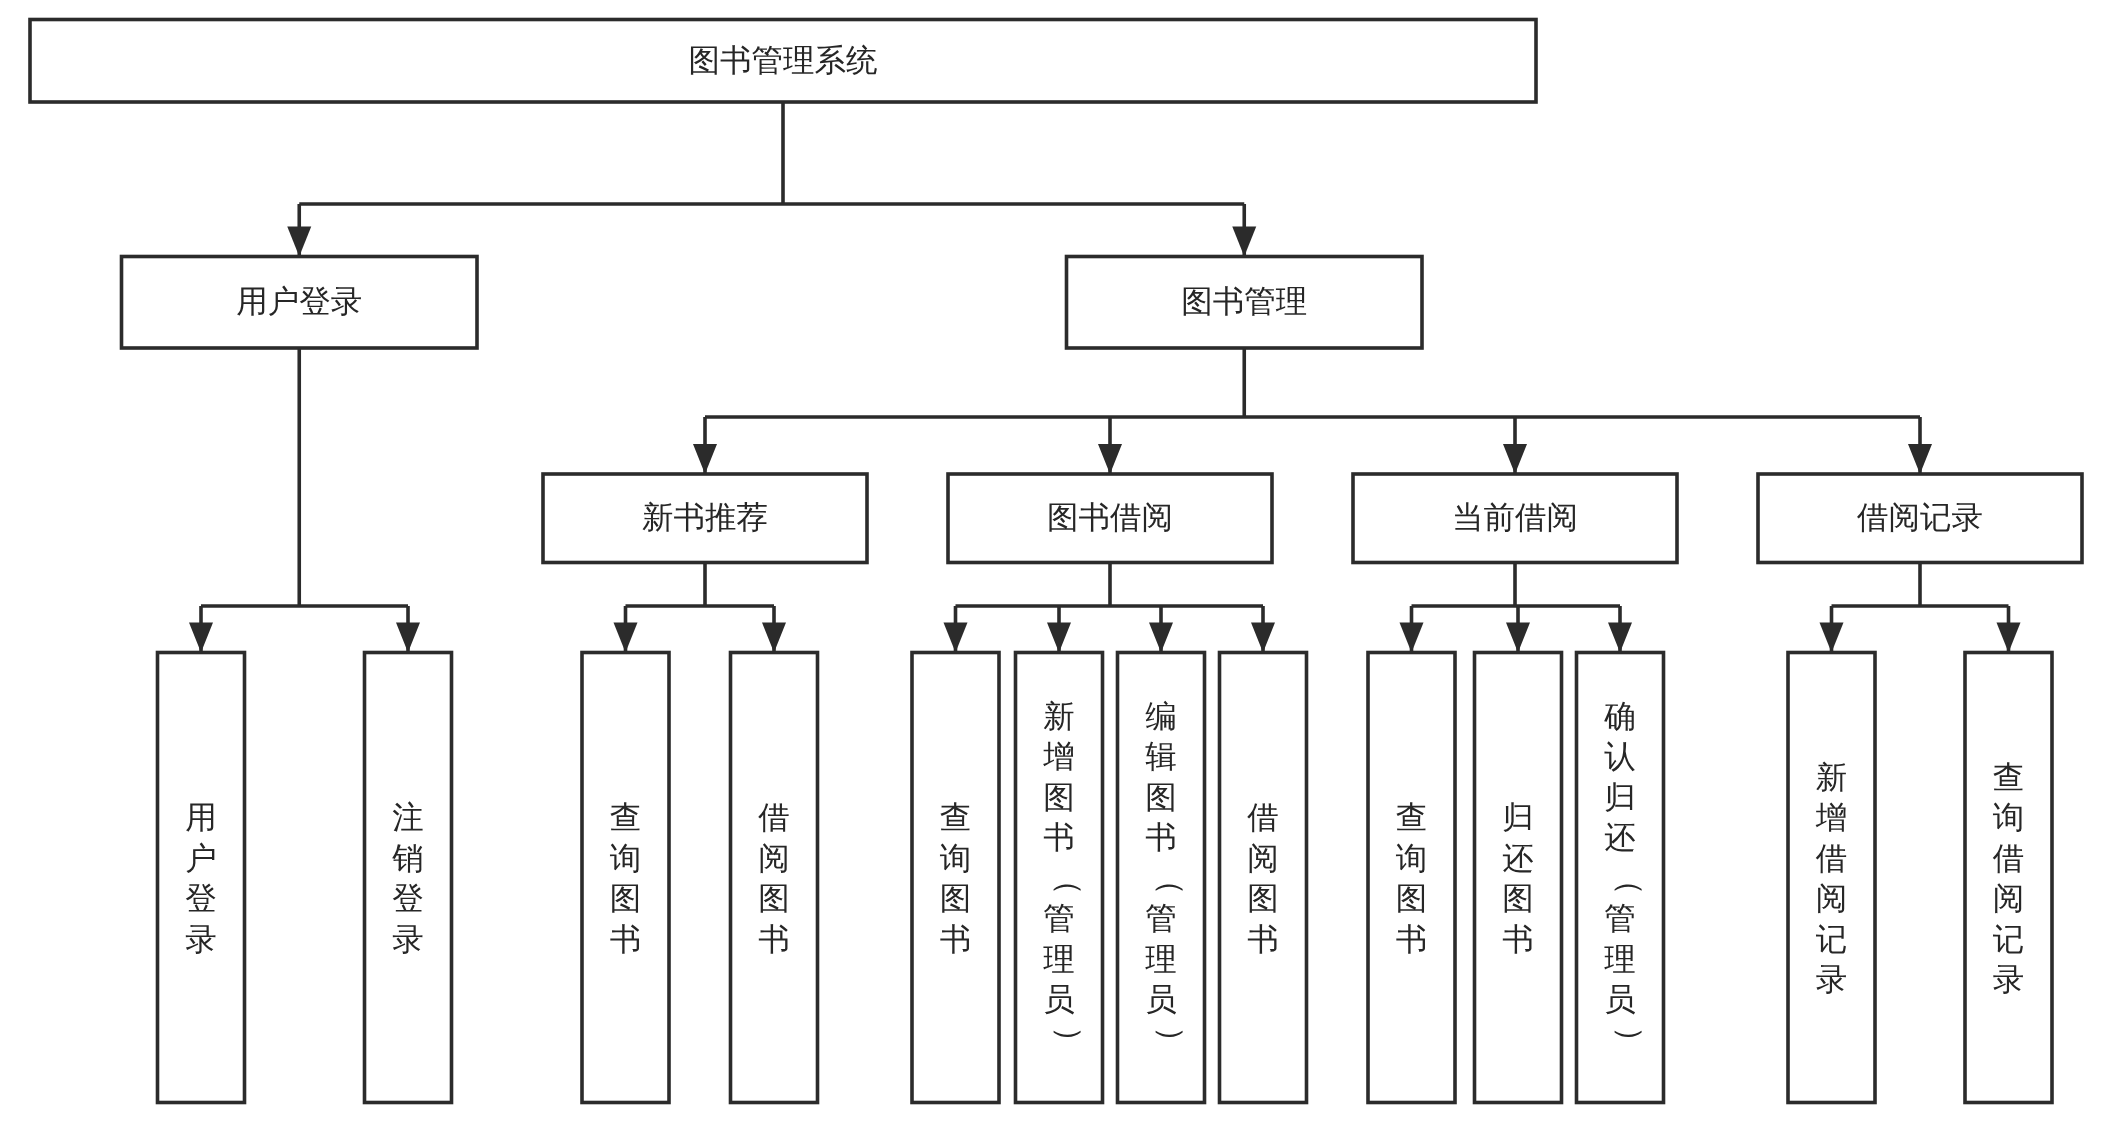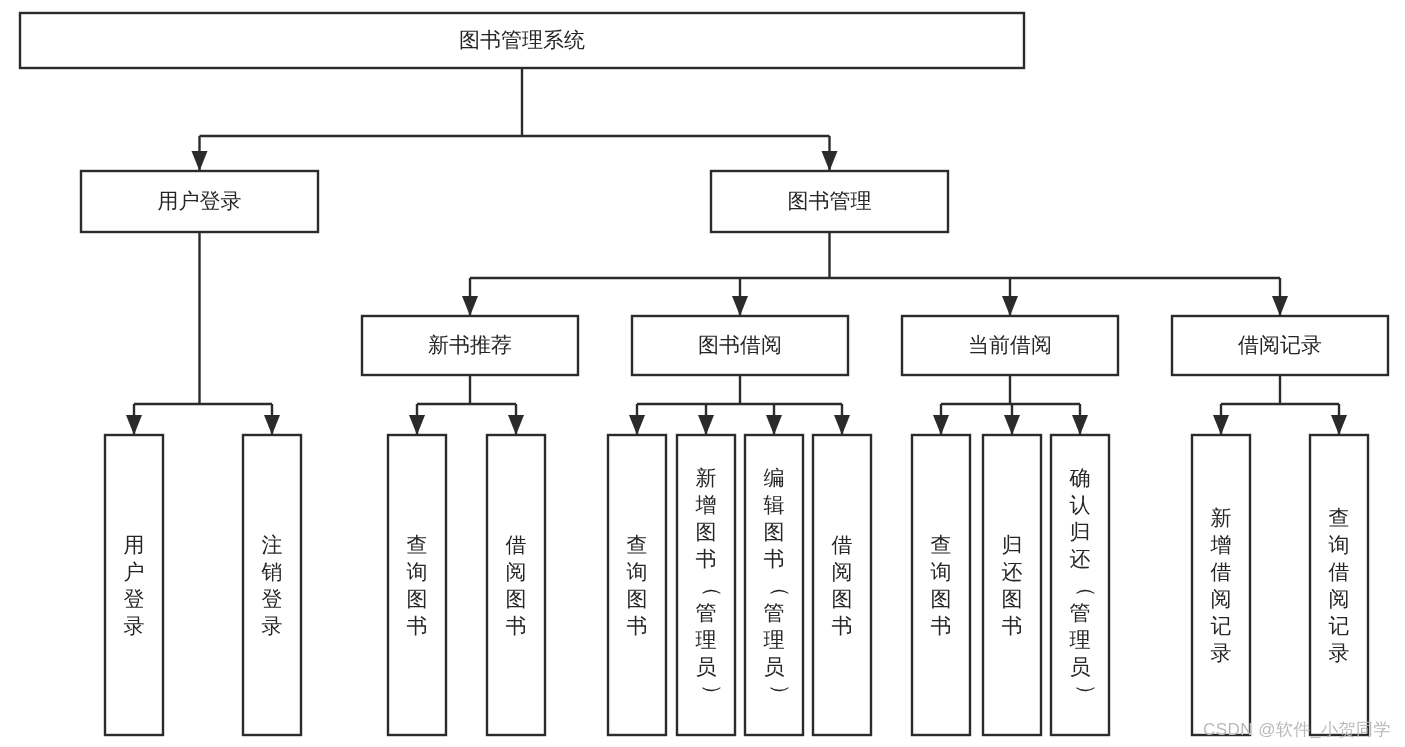--- a/index.html
+++ b/index.html
@@ -200,14 +200,13 @@
         <g>
           <rect x="1192" y="435" width="58" height="300" class="nodebox"></rect>
           <text x="1221" y="525.06" class="vlabel"><tspan x="1221" dy="0">新</tspan><tspan x="1221" dy="27">增</tspan><tspan x="1221" dy="27">借</tspan><tspan x="1221" dy="27">阅</tspan><tspan x="1221" dy="27">记</tspan><tspan x="1221" dy="27">录</tspan></text>
         </g>
         <g>
           <rect x="1310" y="435" width="58" height="300" class="nodebox"></rect>
           <text x="1339" y="525.06" class="vlabel"><tspan x="1339" dy="0">查</tspan><tspan x="1339" dy="27">询</tspan><tspan x="1339" dy="27">借</tspan><tspan x="1339" dy="27">阅</tspan><tspan x="1339" dy="27">记</tspan><tspan x="1339" dy="27">录</tspan></text>
         </g>
       </g>
   </svg>
-  <div class="watermark">CSDN @软件_小贺同学</div>
 </div>
 
 </body></html>

